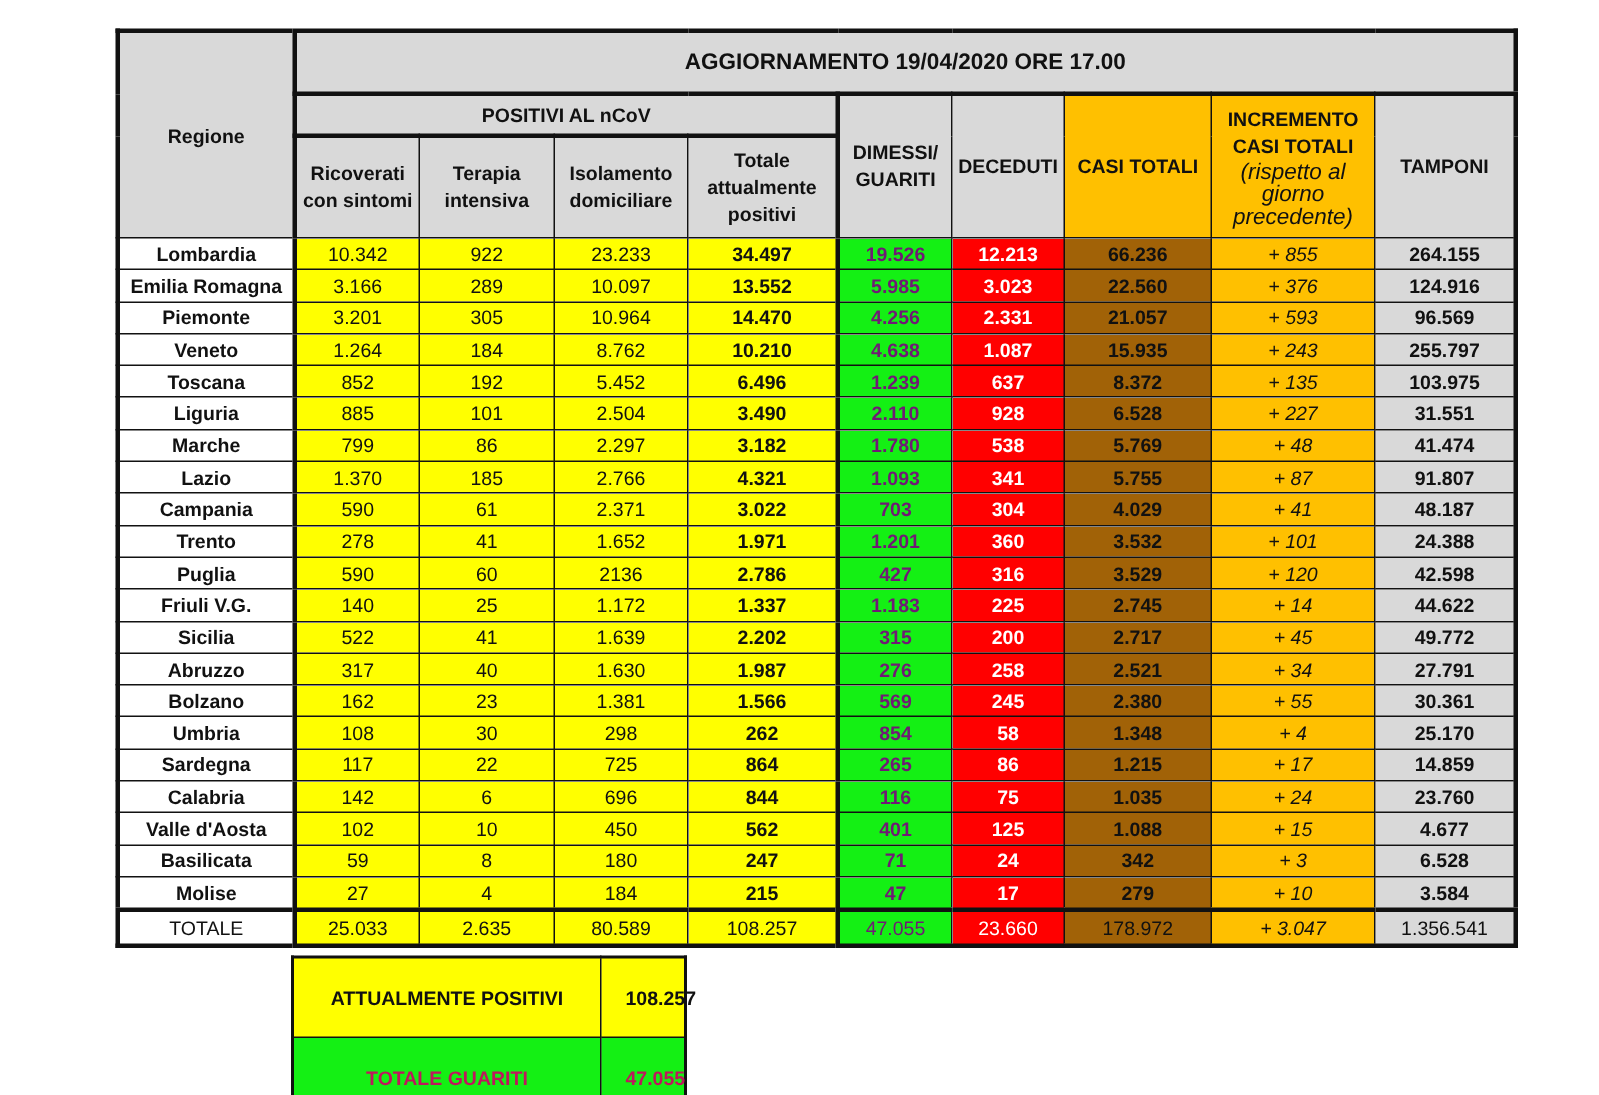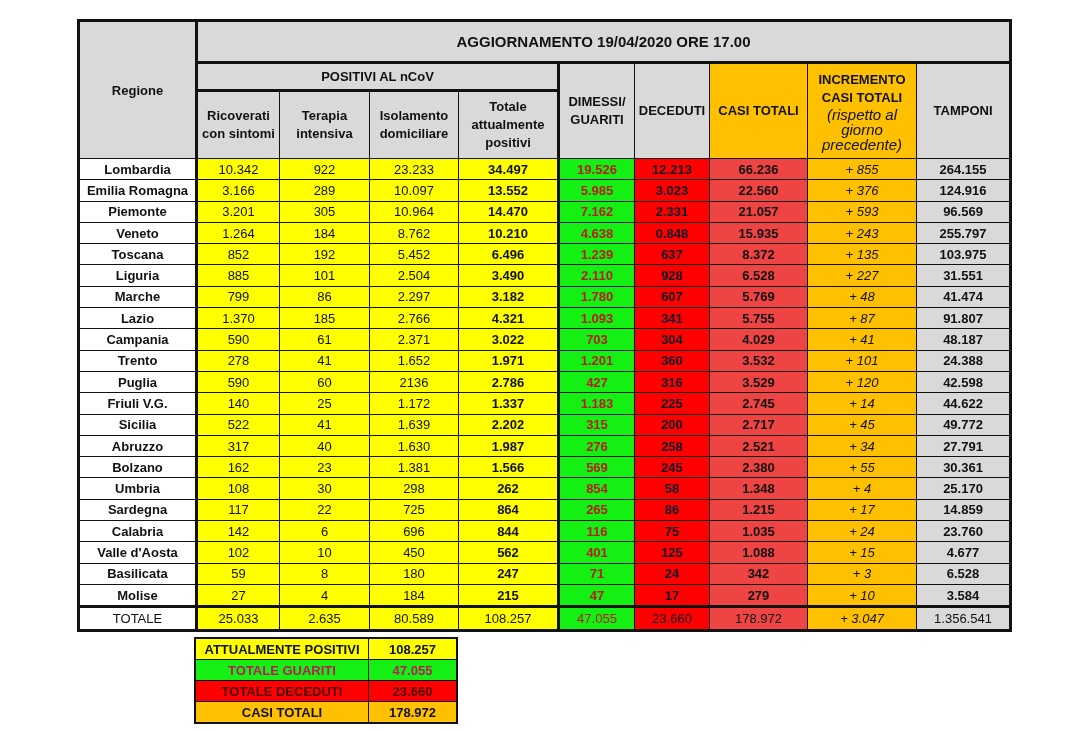--- a/index.html
+++ b/index.html
@@ -23,36 +23,36 @@
   .hdr-title { height:39px; font-size:15px; border-bottom:3px solid #111 !important; }
   .hdr-pos { height:25px; font-size:13px; border-bottom:3px solid #111 !important; }
   .hdr-sub { height:66px; font-size:13px; line-height:18px; white-space:normal !important; }
   .hdr-orange { background:#ffc000; }
   .hdr-sub .note { font-weight:normal; font-style:italic; font-size:15px; line-height:15px; display:block; }
   .regione-hdr { border-right:3px solid #111 !important; }
   tbody td { height:20.3px; font-size:13px; }
   td.reg { background:#ffffff; font-weight:bold; border-right:3px solid #111 !important; }
   td.y { background:#ffff00; }
   td.yb { background:#ffff00; font-weight:bold; border-right:3px solid #111 !important; }
-  td.g { background:#14f014; font-weight:bold; color:#b91c1c;margin-left:24px; }
-  td.r { background:#ff0000; font-weight:bold; color:#0f172a; }
-  td.o { background:#ef4444; font-weight:bold; }
+  td.g { background:#14f014; font-weight:bold; color:#701a75;margin-left:24px; }
+  td.r { background:#ff0000; font-weight:bold; color:#ffffff; }
+  td.o { background:#a16207; font-weight:bold; }
   td.oi { background:#ffc000; font-style:italic; }
   td.gr { background:#d9d9d9; font-weight:bold; }
   tr.total td { border-top:3px solid #111 !important; font-weight:normal; }
   tr.total td.oi { font-weight:normal; font-style:italic; }
   .thick-r { border-right:3px solid #111 !important; }
 
   table.summary {
     position:absolute; left:194px; top:637px;
     border-collapse:collapse; table-layout:fixed; width:264px;
     border:2px solid #111;
   }
   table.summary td {
-    border:1px solid #111; text-align:center; font-weight:bold; font-size:13px; height:20px; padding:0;
+    border:1px solid #111; text-align:center; font-weight:bold; font-size:13px; height:20px; padding:16px;
   }
   table.summary td.lbl { width:172px; }
   .s-y { background:#ffff00; }
   .s-g { background:#14f014; color:#be185d; }
   .s-r { background:#ff0000; color:#4a0000;margin-left:43px; }
   .s-o { background:#ffc000; }
 </style>
 </head>
 <body>
 
@@ -116,34 +116,34 @@
         <td class="o">22.560</td>
         <td class="oi">+ 376</td>
         <td class="gr">124.916</td>
       </tr>
       <tr>
         <td class="reg">Piemonte</td>
         <td class="y">3.201</td>
         <td class="y">305</td>
         <td class="y">10.964</td>
         <td class="yb">14.470</td>
-        <td class="g">7.162</td>
+        <td class="g">4.256</td>
         <td class="r">2.331</td>
         <td class="o">21.057</td>
         <td class="oi">+ 593</td>
         <td class="gr">96.569</td>
       </tr>
       <tr>
         <td class="reg">Veneto</td>
         <td class="y">1.264</td>
         <td class="y">184</td>
         <td class="y">8.762</td>
         <td class="yb">10.210</td>
         <td class="g">4.638</td>
-        <td class="r">0.848</td>
+        <td class="r">1.087</td>
         <td class="o">15.935</td>
         <td class="oi">+ 243</td>
         <td class="gr">255.797</td>
       </tr>
       <tr>
         <td class="reg">Toscana</td>
         <td class="y">852</td>
         <td class="y">192</td>
         <td class="y">5.452</td>
         <td class="yb">6.496</td>
@@ -165,21 +165,21 @@
         <td class="oi">+ 227</td>
         <td class="gr">31.551</td>
       </tr>
       <tr>
         <td class="reg">Marche</td>
         <td class="y">799</td>
         <td class="y">86</td>
         <td class="y">2.297</td>
         <td class="yb">3.182</td>
         <td class="g">1.780</td>
-        <td class="r">607</td>
+        <td class="r">538</td>
         <td class="o">5.769</td>
         <td class="oi">+ 48</td>
         <td class="gr">41.474</td>
       </tr>
       <tr>
         <td class="reg">Lazio</td>
         <td class="y">1.370</td>
         <td class="y">185</td>
         <td class="y">2.766</td>
         <td class="yb">4.321</td>

